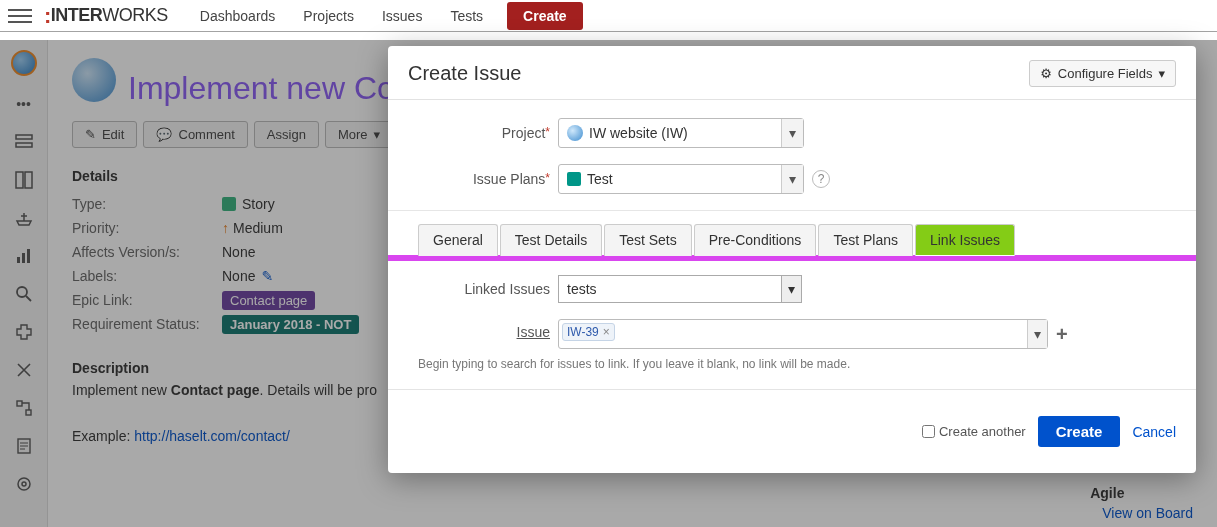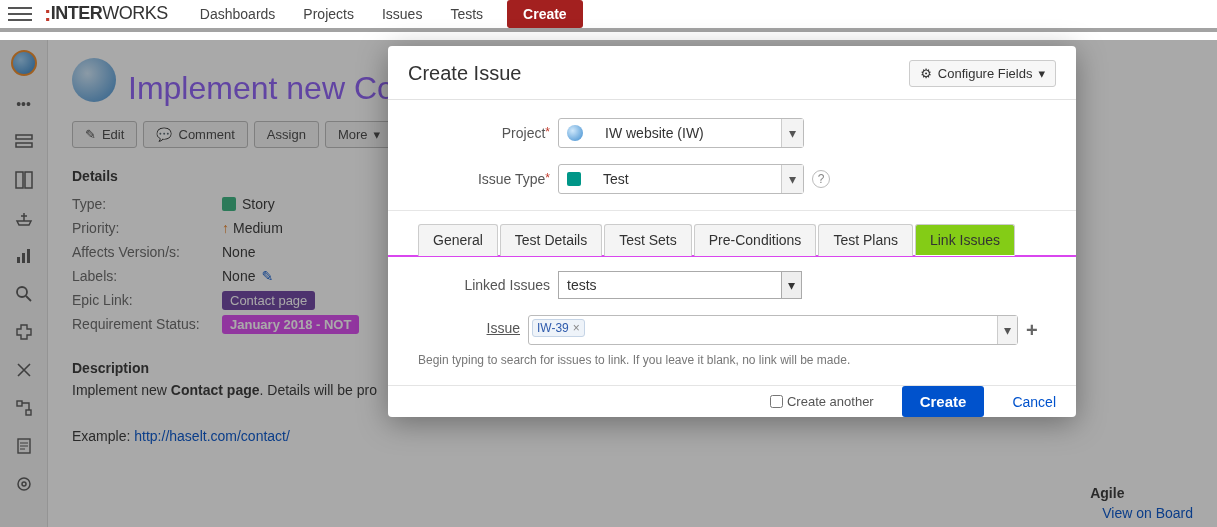--- a/index.html
+++ b/index.html
@@ -1,20 +1,20 @@
 <!DOCTYPE html>
 <html><head>
 <meta charset="utf-8">
 <style>
   * { box-sizing: border-box; }
   html, body { margin:0; padding:0; font-family: Arial, Helvetica, sans-serif; font-size:14px; color:#333; }
   body { width:1217px; height:527px; overflow:hidden; background:#fff; position:relative; }
 
   
-  .topnav { height:32px; background:#fff; border-bottom:4px solid #a3a3a3; display:flex; align-items:center; padding:0 8px; }
+  .topnav { height:32px; background:#fff; border-bottom:1px solid #a3a3a3; display:flex; align-items:center; padding:0 8px; }
   .hamburger { width:24px; height:24px; display:flex; flex-direction:column; justify-content:center; gap:4px; cursor:pointer; margin-right:12px; }
   .hamburger span { display:block; height:2px; background:#555; }
   .logo { font-weight:bold; font-size:18px; color:#333; letter-spacing:-0.5px; margin-right:18px; }
   .logo .dot { color:#c0392b; font-weight:bold; font-size:22px; vertical-align:-2px; }
   .logo b { font-weight:900; }
   .navlink { color:#444; padding:0 14px; line-height:40px; cursor:pointer; font-size:14px; }
   .create-btn { background:#a3201f; color:#fff; padding:6px 16px; border-radius:3px; margin-left:10px; cursor:pointer; font-weight:bold; }
 
   
   .leftbar { position:absolute; left:0; top:40px; width:48px; bottom:0; background:#f4f4f4; border-right:1px solid #ddd; display:flex; flex-direction:column; align-items:center; padding-top:10px; gap:18px; }
@@ -30,68 +30,68 @@
   .toolbar { margin-top:14px; display:flex; gap:6px; }
   .btn { border:1px solid #bbb; background:#f5f5f5; padding:5px 12px; border-radius:3px; color:#444; cursor:pointer; font-size:13px; display:flex; align-items:center; gap:6px; }
   .details-h { font-weight:bold; margin-top:20px; color:#333; }
   .details-grid { margin-top:8px; }
   .details-row { display:flex; padding:4px 0; font-size:14px; }
   .details-label { width:150px; color:#666; }
   .details-value { color:#333; }
   .story-ic { display:inline-block; width:14px; height:14px; background:#36b37e; border-radius:2px; margin-right:6px; vertical-align:-2px; }
   .prio-ic { color:#e87b1c; font-weight:bold; margin-right:4px; }
   .epic-badge { background:#6b3fa0; color:#fff; padding:2px 8px; border-radius:3px; font-size:13px; }
-  .req-badge { background:#d946ef; color:#fff; padding:2px 8px; border-radius:3px; font-size:13px; font-weight:bold; }
+  .req-badge { background:#0f766e; color:#fff; padding:2px 8px; border-radius:3px; font-size:13px; font-weight:bold; }
   .edit-ic { color:#0052cc; margin-left:6px; cursor:pointer; }
   .desc-h { font-weight:bold; margin-top:24px; }
   .desc-body { margin-top:6px; font-size:14px; color:#333; }
   .desc-body b { font-weight:bold; }
   .example-link { color:#0052cc; text-decoration:none; }
 
   .agile-box { position:absolute; right:24px; bottom:6px; text-align:left; font-size:14px; }
   .agile-box .agile-h { font-weight:bold; color:#333; }
   .agile-box a { color:#0052cc; text-decoration:none; display:block; margin-top:4px; padding-left:12px; }
 
   
   .backdrop { position:absolute; left:0; top:40px; right:0; bottom:0; background:rgba(30,30,30,0.38); }
-  .modal { position:absolute; left:388px; top:46px; width:688px; background:#fff; border-radius:4px; box-shadow:0 6px 30px rgba(0,0,0,0.35); }
+  .modal { position:absolute; left:388px; top:46px; width:808px; background:#fff; border-radius:4px; box-shadow:0 6px 30px rgba(0,0,0,0.35); }
   .modal-header { display:flex; justify-content:space-between; align-items:center; padding:14px 20px 12px 20px; border-bottom:1px solid #e2e2e2; }
   .modal-title { font-size:20px; color:#333; }
   .cfg-btn { border:1px solid #ccc; background:#f7f7f7; padding:5px 10px; border-radius:3px; font-size:13px; cursor:pointer; display:flex; align-items:center; gap:6px; color:#333; }
   .modal-body { padding:18px 30px 8px 30px; }
   .form-row { display:flex; align-items:center; margin-bottom:16px; }
   .form-label { width:140px; text-align:right; color:#555; font-size:14px; padding-right:8px; }
   .req { color:#c0392b; font-size:12px; vertical-align:top; }
   .select-box { display:flex; align-items:center; border:1px solid #bbb; border-radius:3px; background:#fff; width:246px; height:30px; }
-  .select-box .sel-main { flex:1; padding:0 8px; display:flex; align-items:center; gap:22px; font-size:14px; color:#333; }
+  .select-box .sel-main { flex:1; padding:0 8px; display:flex; align-items:center; gap:6px; font-size:14px; color:#333; }
   .select-box .sel-caret { width:22px; text-align:center; border-left:1px solid #ccc; color:#555; background:#f3f3f3; line-height:28px; }
   .proj-ic { width:16px; height:16px; border-radius:50%; background: radial-gradient(circle at 35% 35%, #cfe8fb, #3d8ccf); }
   .test-ic { width:14px; height:14px; background:#009688; border-radius:2px; display:inline-block; }
   .help-ic { margin-left:8px; color:#888; border:1px solid #bbb; border-radius:50%; width:18px; height:18px; text-align:center; font-size:12px; line-height:16px; cursor:pointer; }
 
   .modal-sep { border-top:1px solid #e6e6e6; margin:4px -30px 12px -30px; }
 
-  .tabbar { display:flex; border-bottom:2px solid #d946ef; margin:0 -30px 14px -30px; padding:0 30px; }
+  .tabbar { display:flex; border-bottom:6px solid #d946ef; margin:0 -30px 14px -30px; padding:0 30px; }
   .tab { border:1px solid #ccc; border-bottom:none; background:#f4f4f4; padding:7px 14px; font-size:14px; color:#333; margin-right:2px; border-radius:3px 3px 0 0; cursor:pointer; position:relative; top:1px; }
   .tab.active { background:#84cc16; border-bottom:1px solid #fff; }
 
   .small-select { border:1px solid #aaa; background:#fff; width:244px; height:28px; display:flex; }
   .small-select .sm-main { flex:1; padding:0 8px; line-height:26px; font-size:14px; }
   .small-select .sm-caret { width:20px; background:#eee; border-left:1px solid #aaa; text-align:center; line-height:26px; color:#333; }
 
   .issue-picker { display:flex; align-items:flex-start; gap:8px; }
   .issue-box { border:1px solid #bbb; border-radius:3px; width:490px; min-height:30px; display:flex; }
   .issue-tokens { flex:1; padding:3px; }
   .token { display:inline-flex; align-items:center; background:#eef3f9; border:1px solid #c5d4e6; border-radius:3px; padding:1px 4px; font-size:12px; color:#2e5aac; }
   .token .tx { margin-left:4px; color:#888; cursor:pointer; }
   .issue-box .ib-caret { width:20px; border-left:1px solid #ccc; text-align:center; line-height:28px; color:#555; background:#f3f3f3; }
   .plus-btn { width:20px; height:20px; color:#666; font-size:20px; line-height:20px; cursor:pointer; margin-top:5px; font-weight:bold; }
   .hint { font-size:12px; color:#777; margin-top:-8px; margin-bottom:10px; }
 
-  .modal-footer { border-top:1px solid #e4e4e4; padding:0 20px; display:flex; justify-content:flex-end; align-items:center; gap:28px; }
+  .modal-footer { border-top:1px solid #e4e4e4; padding:26px 20px; display:flex; justify-content:flex-end; align-items:center; gap:12px; }
   .chk-row { display:flex; align-items:center; gap:4px; color:#555; font-size:13px; }
   .chk-row input { margin:0; }
   .primary-btn { background:#0052cc; color:#fff; border:none; padding:7px 18px; border-radius:3px; font-size:15px; font-weight:bold; cursor:pointer; }
   .cancel-link { color:#0052cc; cursor:pointer; font-size:14px; }
 
   svg { display:block; }
 </style>
 </head>
 <body>
 
@@ -259,21 +259,21 @@
       <div class="form-label"><span>Project</span><span class="req">*</span></div>
       <div class="select-box">
         <div class="sel-main">
             <span class="proj-ic"></span>
             <span>IW website (IW)</span>
           </div>
         <div class="sel-caret">▾</div>
       </div>
     </div>
     <div class="form-row">
-      <div class="form-label"><span>Issue Type</span><span class="req">*</span></div>
+      <div class="form-label"><span>Issue Plans</span><span class="req">*</span></div>
       <div class="select-box">
         <div class="sel-main">
             <span class="test-ic"></span>
             <span>Test</span>
           </div>
         <div class="sel-caret">▾</div>
       </div>
       <div class="help-ic">?</div>
     </div>
 

